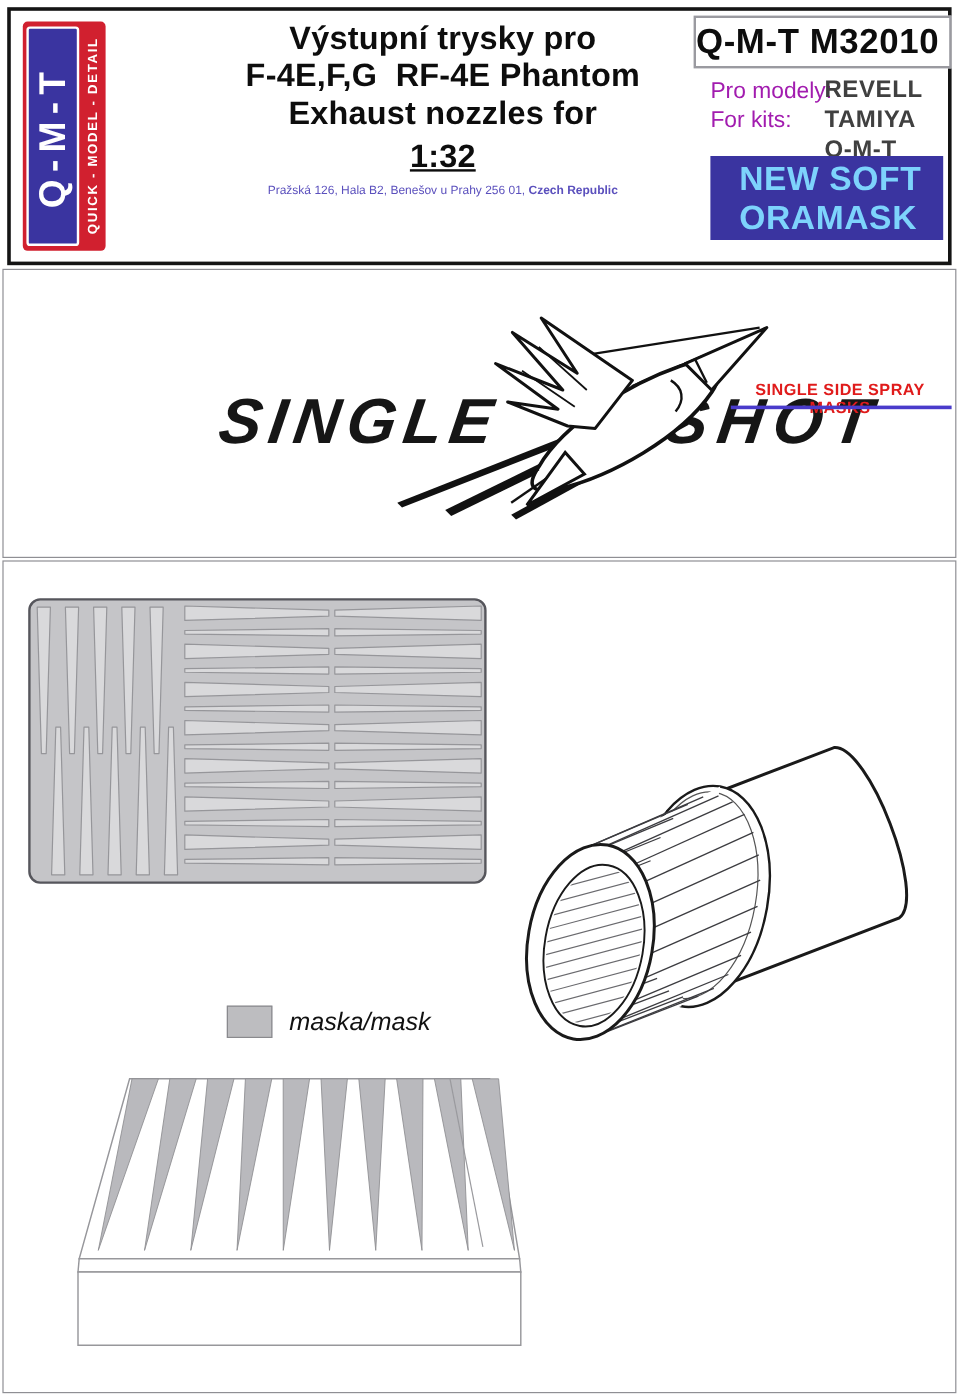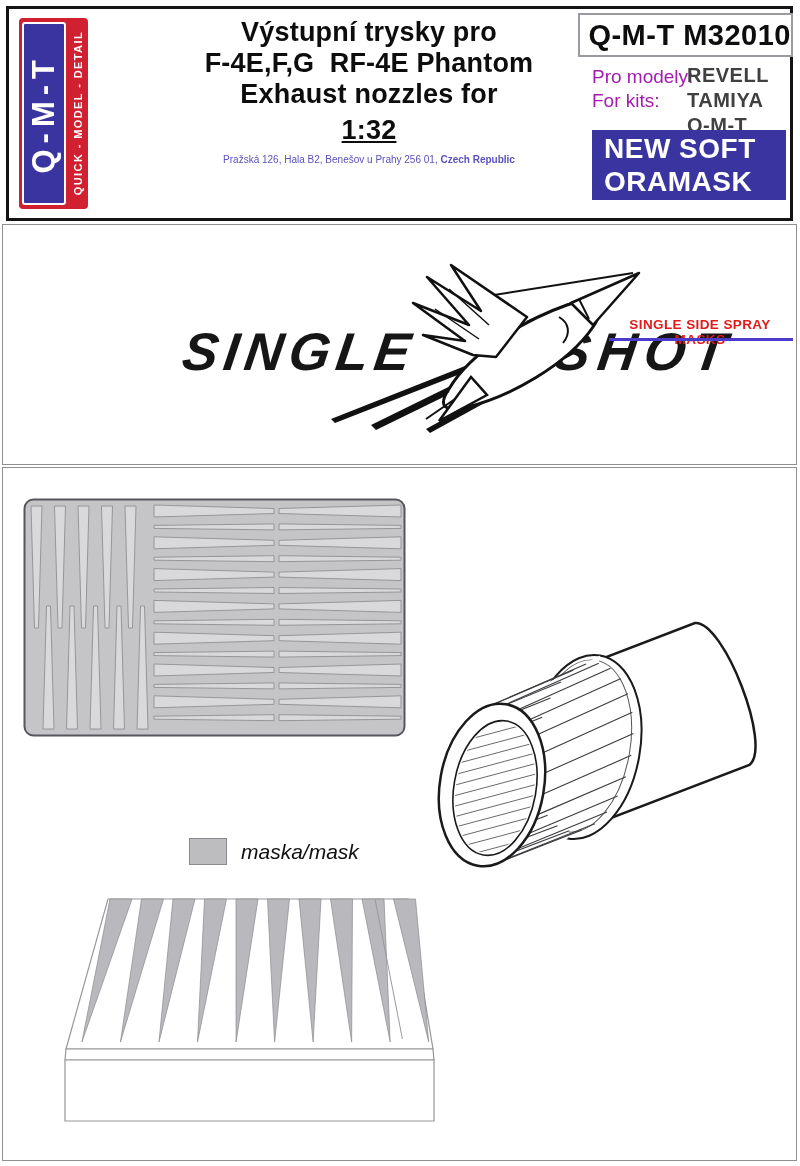--- a/index.html
+++ b/index.html
@@ -17,25 +17,25 @@
 
   .title-block { position:absolute; left:130px; top:8px; width:460px; text-align:center; }
   .title-line { font-size:27px; font-weight:700; color:#0d0d0d; line-height:31px; letter-spacing:0.2px; }
   .title-scale { margin-top:5px;text-decoration:underline; }
   .addr { margin-top:8px; font-size:10px; color:var(--address_purple); }
   .addr .bold { font-weight:700; }
   .contact { font-size:15.5px; font-weight:700; color:var(--link_blue); margin-top:1px; }
   .contact .em { text-decoration:underline; }
   .contact .weblbl { margin-left:34px; }
 
-  .code-box { position:absolute; left:569px; top:4px; width:215px; height:44px; border:2px solid #9a9aa0; background:#fff; display:flex; align-items:center; justify-content:flex-end; font-size:29px; font-weight:700; color:#0d0d0d; letter-spacing:0.5px; }
+  .code-box { position:absolute; left:569px; top:4px; width:215px; height:44px; border:2px solid #9a9aa0; background:#fff; display:flex; align-items:center; justify-content:flex-start; font-size:29px; font-weight:700; color:#0d0d0d; letter-spacing:0.5px; }
   .kits { position:absolute; left:583px; top:55px; width:202px; height:80px; }
   .kits .lbl { position:absolute; left:0; font-size:19px; color:#a21caf; }
   .kits .val { position:absolute; left:95px; font-size:20px; font-weight:700; color:#404040; letter-spacing:0.5px; }
-  .badge { position:absolute; left:583px; top:121px; width:194px; height:70px; background:var(--accent); color:#ffffff; font-weight:700; font-size:28px; line-height:33px; display:flex; flex-direction:column; justify-content:center; padding-left:12px; letter-spacing:0.5px; }
+  .badge { position:absolute; left:583px; top:121px; width:194px; height:70px; background:var(--accent); color:#7dd3fc; font-weight:700; font-size:28px; line-height:33px; display:flex; flex-direction:column; justify-content:center; padding-left:24px; letter-spacing:0.5px; }
 
   
   .panel2 { position:absolute; left:2px; top:224px; width:795px; height:241px; border:1px solid #8f8f94; background:#fff; }
   .word { position:absolute; font-style:italic; font-weight:700; color:#161616; transform:skewX(-8deg); line-height:1; }
   .word-single { left:180px; top:100px; font-size:53px; letter-spacing:6px; }
   .word-shot  { left:552px; top:100px; font-size:53px; letter-spacing:8px; }
   .subtitle { position:absolute; left:604px; top:92px; width:186px; text-align:center; color:var(--subtitle_red); font-weight:700; font-size:13.5px; letter-spacing:0.4px; }
   .subtitle-line { position:absolute; left:606px; top:113px; width:184px; height:3px; background:var(--underline_blue); }
   .rocket { position:absolute; left:328px; top:34px; }
 

